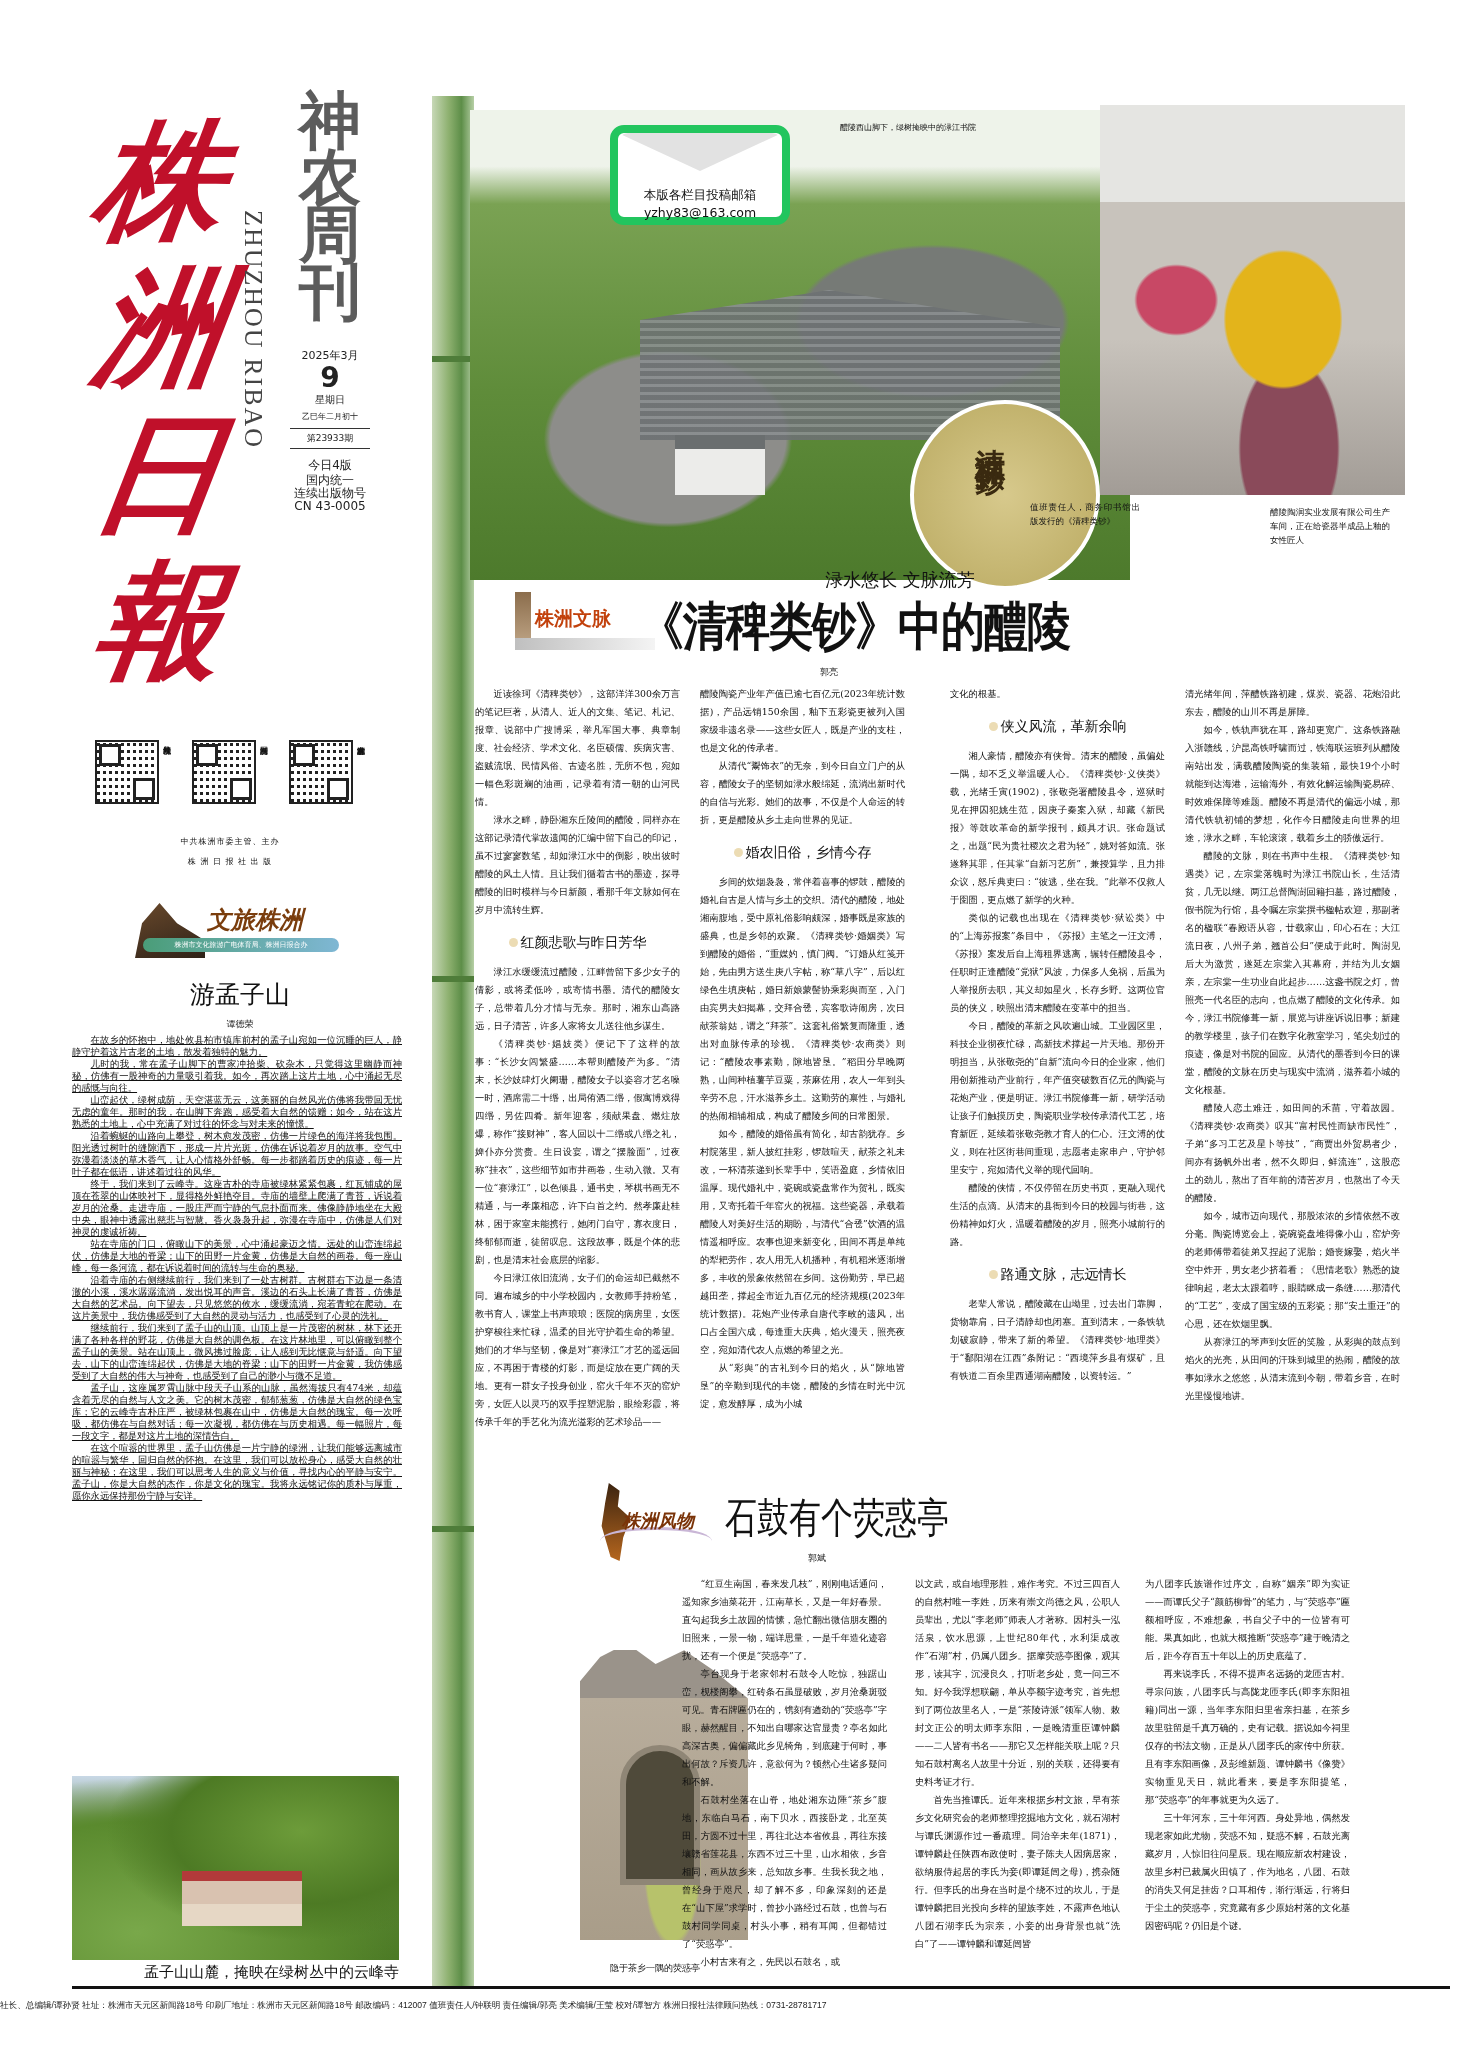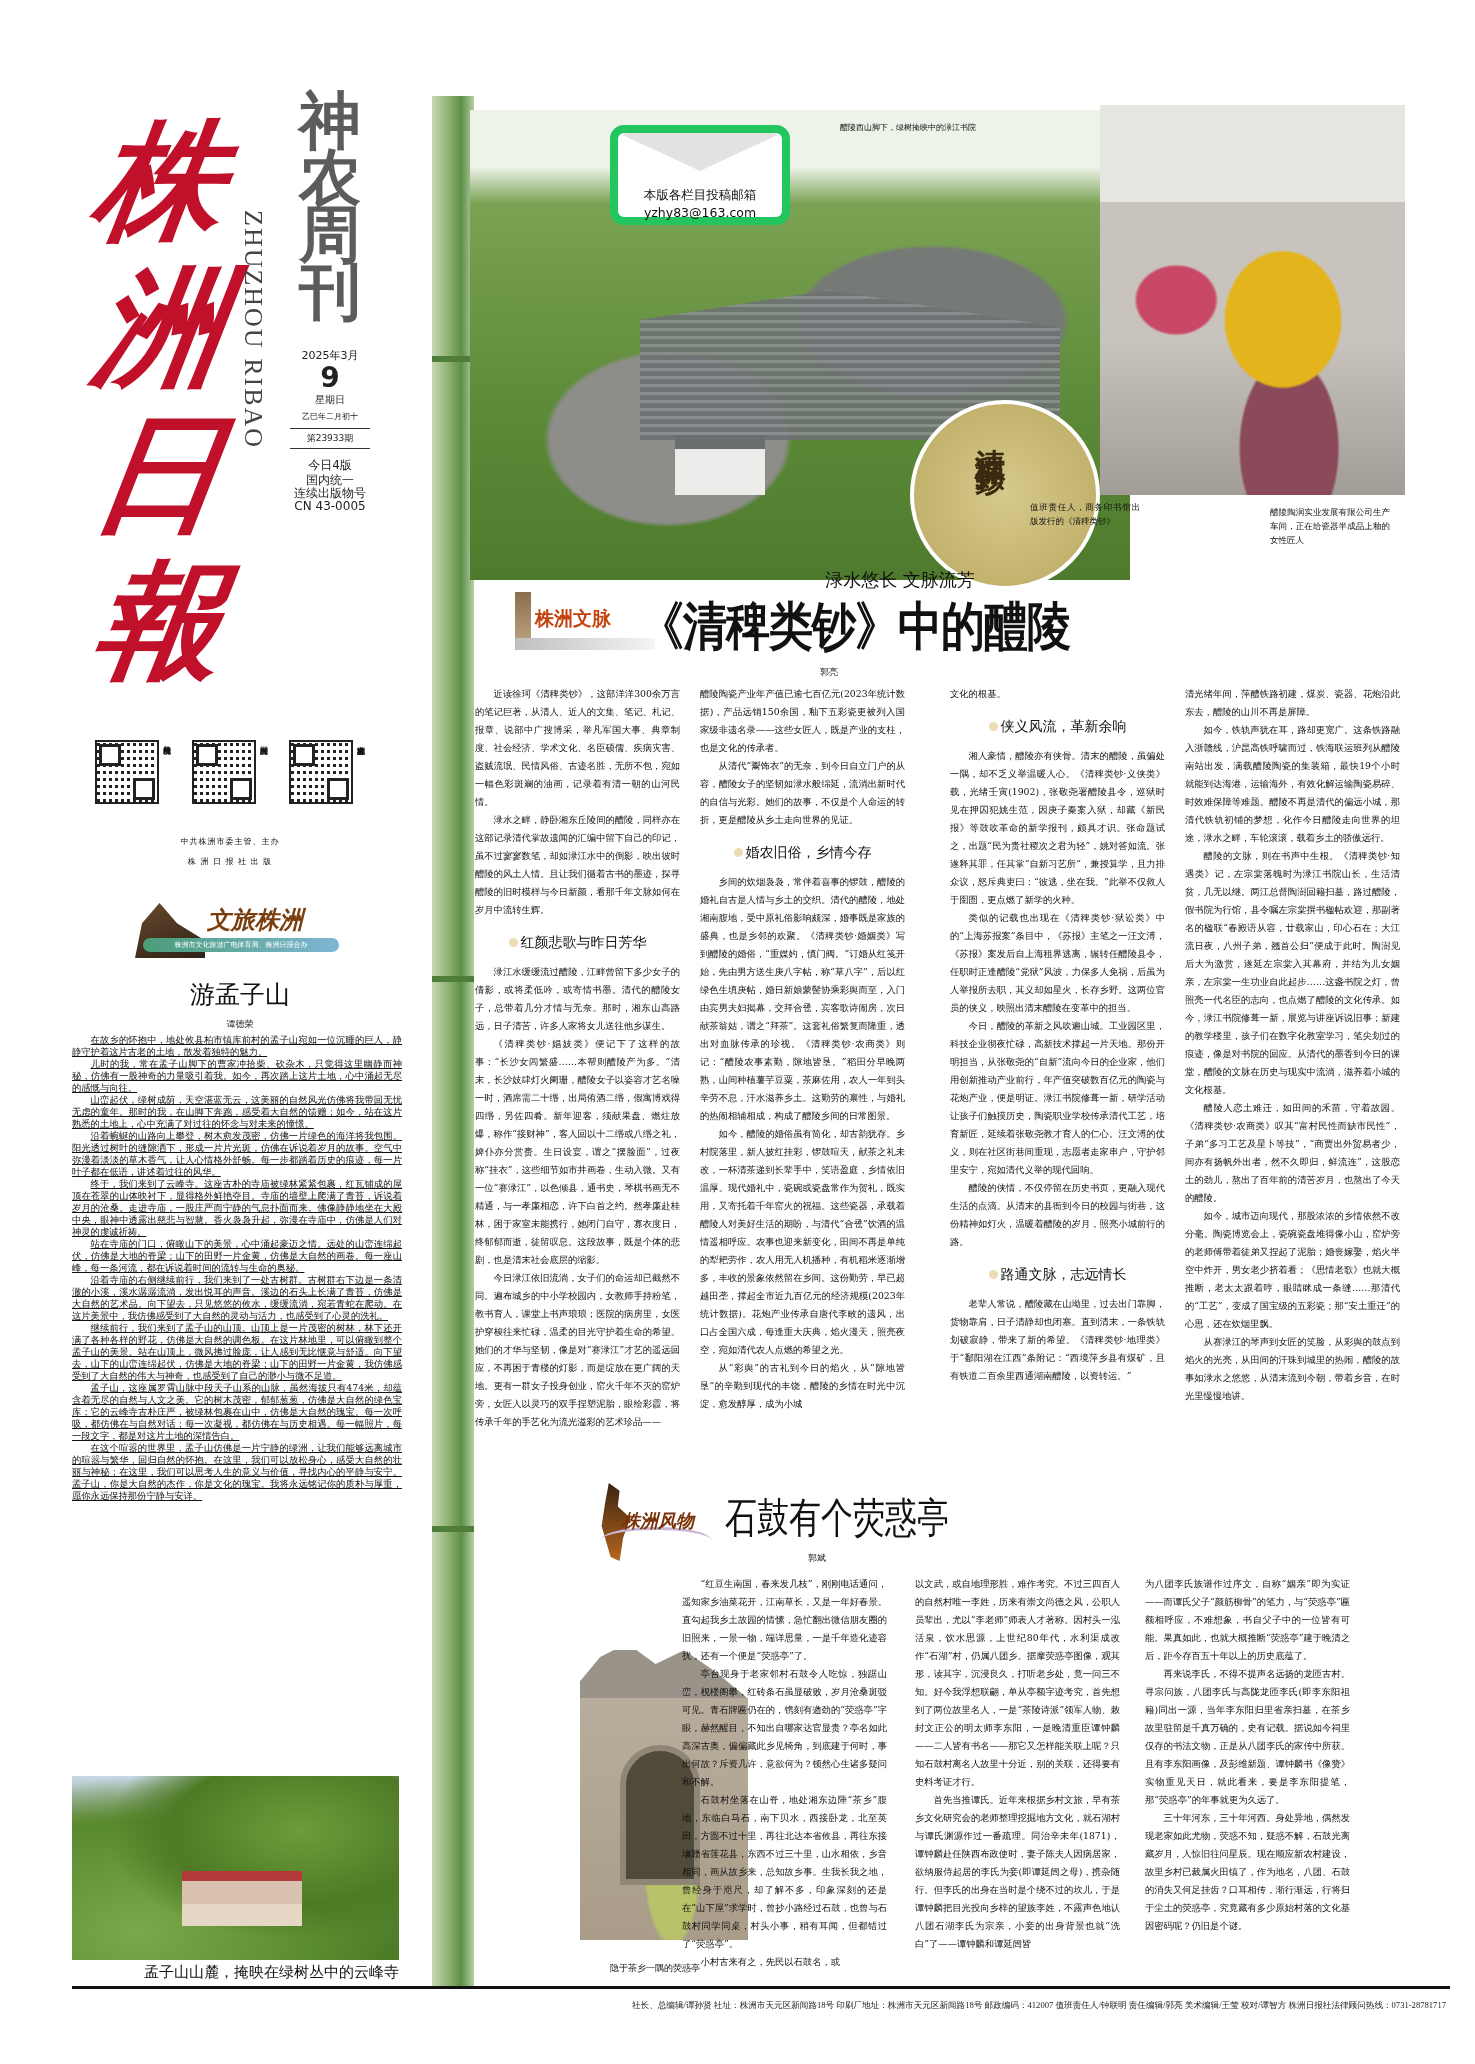--- a/index.html
+++ b/index.html
@@ -96,21 +96,21 @@
   .banner-fw .t { position:absolute; left:32px; top:26px; font-size:18px; font-weight:bold; font-style:italic; color:#7a3308; font-family:"DejaVu Sans", sans-serif; }
   .banner-fw .swirl { position:absolute; left:10px; top:44px; width:112px; height:28px; border-top:3px solid #c9b6d6; border-radius:50%; }
   .title-bot { left:725px; top:1490px; font-family:"DejaVu Sans", sans-serif; font-size:32px; font-weight:300; transform:scaleY(1.3); transform-origin:top left; }
   .author-bot { left:808px; top:1552px; font-size:9px; font-family:"DejaVu Sans", sans-serif; }
   .gate-photo { left:580px; top:1595px; width:168px; height:345px; background:
       radial-gradient(ellipse at 55% 78%, #b7c26b 0 20%, transparent 22%),
       linear-gradient(180deg,#fff 0 16%, #9a938a 16% 30%, #b8ad9c 30%, #a99d89 100%); clip-path:polygon(0 25%,12% 18%,28% 14%,45% 20%,62% 16%,80% 22%,100% 30%,100% 100%,0 100%); }
   .gate-photo .arch { position:absolute; left:40px; top:150px; width:80px; height:140px; border-radius:40px 40px 0 0; background:#4f4a3a; border:6px solid #8f8676; }
   .cap-gate { left:610px; top:1962px; font-size:9px; }
 
-  .footer { left:0; top:2000px; width:1446px; text-align:right; font-family:Liberation Serif, serif; font-size:8.6px; color:#222; }
+  .footer { left:0; top:2000px; width:1446px; text-align:left; font-family:Liberation Sans, sans-serif; font-size:8.6px; color:#222; }
 </style>
 </head>
 <body>
 
 <div class="abs mast-logo">
   <span>株</span>
   <span>洲</span>
   <span>日</span>
   <span>報</span>
 </div>
@@ -232,21 +232,21 @@
     <p>今日，醴陵的革新之风吹遍山城。工业园区里，科技企业彻夜忙碌，高新技术撑起一片天地。那份开明担当，从张敬尧的“自新”流向今日的企业家，他们用创新推动产业前行，年产值突破数百亿元的陶瓷与花炮产业，便是明证。渌江书院修葺一新，研学活动让孩子们触摸历史，陶瓷职业学校传承清代工艺，培育新匠，延续着张敬尧教才育人的仁心。汪文溥的仗义，则在社区街巷间重现，志愿者走家串户，守护邻里安宁，宛如清代义举的现代回响。</p>
     <p>醴陵的侠情，不仅停留在历史书页，更融入现代生活的点滴。从清末的县衙到今日的校园与街巷，这份精神如灯火，温暖着醴陵的岁月，照亮小城前行的路。</p>
     <div class="sec-h"><span class="dot"></span><span>路通文脉，志远情长</span></div>
     <p>老辈人常说，醴陵藏在山坳里，过去出门靠脚，货物靠肩，日子清静却也闭塞。直到清末，一条铁轨划破寂静，带来了新的希望。《清稗类钞·地理类》于“鄱阳湖在江西”条附记：“西境萍乡县有煤矿，且有铁道二百余里西通湖南醴陵，以资转运。”</p>
   </div>
 <div class="col" id="main-col-3" style="left:1185px; top:685px; width:215px;">
     <p style="text-indent: 0px;">清光绪年间，萍醴铁路初建，煤炭、瓷器、花炮沿此东去，醴陵的山川不再是屏障。</p>
     <p>如今，铁轨声犹在耳，路却更宽广。这条铁路融入浙赣线，沪昆高铁呼啸而过，铁海联运班列从醴陵南站出发，满载醴陵陶瓷的集装箱，最快19个小时就能到达海港，运输海外，有效化解运输陶瓷易碎、时效难保障等难题。醴陵不再是清代的偏远小城，那清代铁轨初铺的梦想，化作今日醴陵走向世界的坦途，渌水之畔，车轮滚滚，载着乡土的骄傲远行。</p>
     <p>醴陵的文脉，则在书声中生根。《清稗类钞·知遇类》记，左宗棠落魄时为渌江书院山长，生活清贫，几无以继。两江总督陶澍回籍扫墓，路过醴陵，假书院为行馆，县令嘱左宗棠撰书楹帖欢迎，那副著名的楹联“春殿语从容，廿载家山，印心石在；大江流日夜，八州子弟，翘首公归”便成于此时。陶澍见后大为激赏，遂延左宗棠入其幕府，并结为儿女姻亲，左宗棠一生功业自此起步……这盏书院之灯，曾照亮一代名臣的志向，也点燃了醴陵的文化传承。如今，渌江书院修葺一新，展览与讲座诉说旧事；新建的教学楼里，孩子们在数字化教室学习，笔尖划过的痕迹，像是对书院的回应。从清代的墨香到今日的课堂，醴陵的文脉在历史与现实中流淌，滋养着小城的文化根基。</p>
     <p>醴陵人恋土难迁，如田间的禾苗，守着故园。《清稗类钞·农商类》叹其“富村民性而缺市民性”，子弟“多习工艺及星卜等技”，“商贾出外贸易者少，间亦有扬帆外出者，然不久即归，鲜流连”，这股恋土的劲儿，熬出了百年前的清苦岁月，也熬出了今天的醴陵。</p>
-    <p>如今，城市迈向现代，那股浓浓的乡情依然不改分毫。陶瓷博览会上，瓷碗瓷盘堆得像小山，窑炉旁的老师傅带着徒弟又捏起了泥胎；婚丧嫁娶，焰火半空中炸开，男女老少挤着看；《思情老歌》也就大概推断，老太太跟着哼，眼睛眯成一条缝……那清代的“工艺”，变成了国宝级的五彩瓷；那“安土重迁”的心思，还在炊烟里飘。</p>
+    <p>如今，城市迈向现代，那股浓浓的乡情依然不改分毫。陶瓷博览会上，瓷碗瓷盘堆得像小山，窑炉旁的老师傅带着徒弟又捏起了泥胎；婚丧嫁娶，焰火半空中炸开，男女老少挤着看；《思情老歌》熟悉的旋律响起，老太太跟着哼，眼睛眯成一条缝……那清代的“工艺”，变成了国宝级的五彩瓷；那“安土重迁”的心思，还在炊烟里飘。</p>
     <p>从赛渌江的琴声到女匠的笑脸，从彩舆的鼓点到焰火的光亮，从田间的汗珠到城里的热闹，醴陵的故事如渌水之悠悠，从清末流到今朝，带着乡音，在时光里慢慢地讲。</p>
   </div>
 
 <div class="abs banner-fw">
   <div class="map"></div>
   <div class="swirl"></div>
   <div class="t">株洲风物</div>
 </div>
 <div class="abs title-bot">石鼓有个荧惑亭</div>
 <div class="abs author-bot">郭斌</div>

